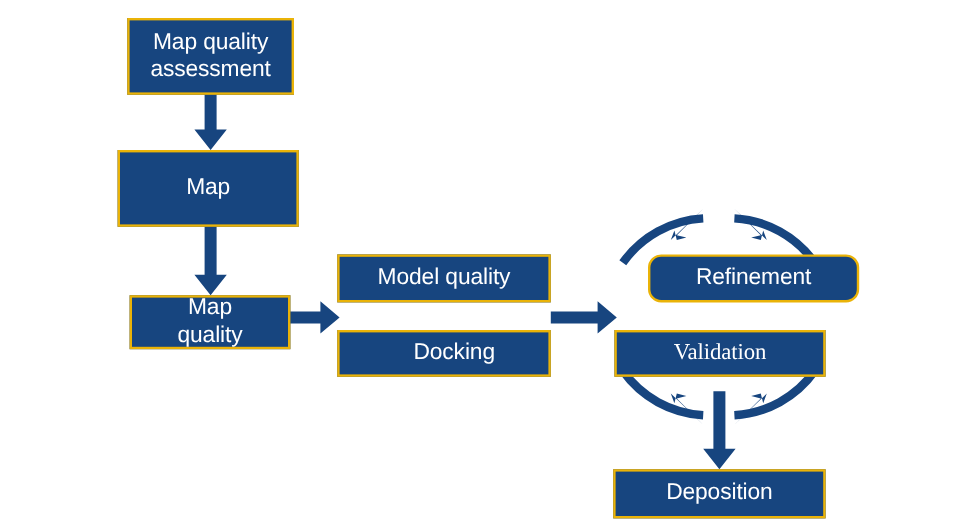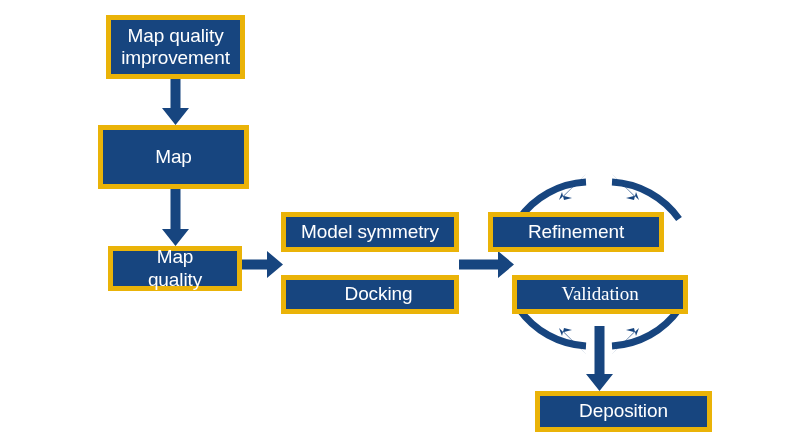--- a/index.html
+++ b/index.html
@@ -26,21 +26,21 @@
     left: 0;
     top: 0;
     width: 800px;
     height: 443px;
     pointer-events: none;
   }
   .node {
     position: absolute;
     box-sizing: border-box;
     background: #17457F;
-    border: 5px solid #eab308;
+    border: 2px solid #eab308;
     color: #ffffff;
     display: flex;
     align-items: center;
     justify-content: center;
     text-align: center;
     line-height: 1.18;
     font-size: 19px;
     font-family: "Liberation Sans", sans-serif;
     letter-spacing: -0.1px;
     z-index: 3;
@@ -48,23 +48,23 @@
   .node .lbl {
     display: block;
     padding: 0 6px;
   }
   
   #node-map-quality   { left:106px; top:15px;  width:139px; height:64px; }
   #node-map-improve   { left:98px;  top:125px; width:151px; height:64px; }
   #node-map-symmetry  { left:108px; top:246px; width:134px; height:45px; }
   #node-model-build   { left:281px; top:212px; width:178px; height:40px; }
   #node-docking       { left:281px; top:275px; width:178px; height:39px;padding-left:17px; }
-  #node-refinement    { left:488px; top:212px; width:176px; height:40px; }
+  #node-refinement    { left:540px; top:212px; width:176px; height:40px;border-radius:11px; }
   #node-validation    { left:512px; top:275px; width:176px; height:39px;font-family:Liberation Serif, serif; }
-  #node-deposition    { left:511px; top:391px; width:177px; height:41px;margin-left:24px; }
+  #node-deposition    { left:511px; top:391px; width:177px; height:41px; }
 
   .arrow {
     position: absolute;
     z-index: 2;
   }
   .arrow svg { display: block; overflow: visible; }
 </style>
 </head>
 <body>
 
@@ -119,39 +119,39 @@
 
   <div class="arrow" style="left:585px; top:326px;">
     <svg width="29" height="66" viewBox="0 0 29 66">
       <polygon points="9.5,0 19.5,0 19.5,48 28,48 14.5,65 1,48 9.5,48" fill="#17457F"></polygon>
     </svg>
   </div>
 
   <div class="node" id="node-map-quality">
     <span class="lbl">
       <span>Map quality</span><br>
-      <span>improvement</span>
+      <span>assessment</span>
     </span>
   </div>
 
   <div class="node" id="node-map-improve">
     <span class="lbl">
       <span>Map</span><br>
     </span>
   </div>
 
   <div class="node" id="node-map-symmetry">
     <span class="lbl">
       <span>Map</span><br>
       <span>quality</span>
     </span>
   </div>
 
   <div class="node" id="node-model-build">
-    <span class="lbl">Model symmetry</span>
+    <span class="lbl">Model quality</span>
   </div>
 
   <div class="node" id="node-docking">
     <span class="lbl">Docking</span>
   </div>
 
   <div class="node" id="node-refinement">
     <span class="lbl">Refinement</span>
   </div>
 

